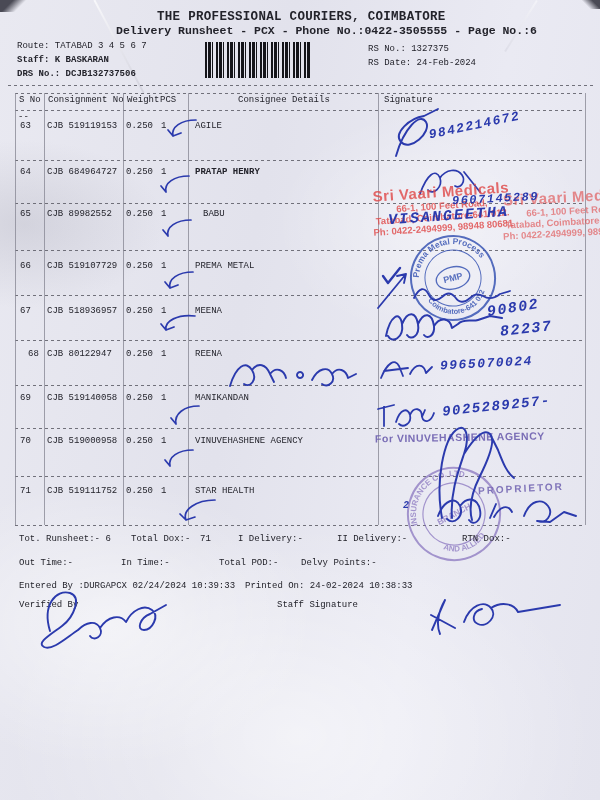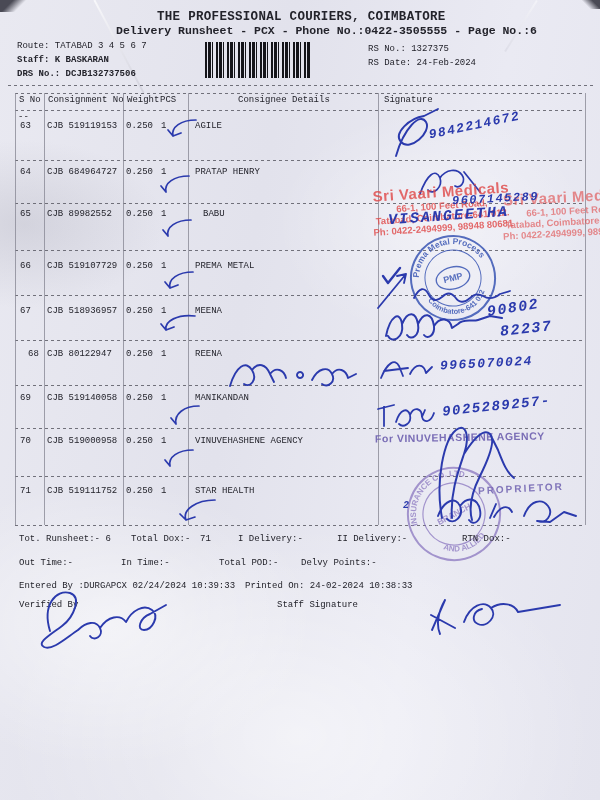--- a/index.html
+++ b/index.html
@@ -93,21 +93,21 @@
         <div class="cell" style="left: 47px; top: 121px;">CJB 519119153</div>
         <div class="cell" style="left: 126px; top: 121px;">0.250</div>
         <div class="cell" style="left: 161px; top: 121px;">1</div>
         <div class="cell" style="left: 195px; top: 121px; text-align: center;">AGILE</div>
       </div>
       <div>
         <div class="cell" style="left: 20px; top: 167px;">64</div>
         <div class="cell" style="left: 47px; top: 167px;">CJB 684964727</div>
         <div class="cell" style="left: 126px; top: 167px;">0.250</div>
         <div class="cell" style="left: 161px; top: 167px;">1</div>
-        <div class="cell" style="left: 195px; top: 167px;">PRATAP HENRY</div>
+        <div class="cell" style="left: 195px; top: 167px; font-weight: bold;">PRATAP HENRY</div>
       </div>
       <div>
         <div class="cell" style="left: 20px; top: 209px;">65</div>
         <div class="cell" style="left: 47px; top: 209px;">CJB 89982552</div>
         <div class="cell" style="left: 126px; top: 209px;">0.250</div>
         <div class="cell" style="left: 161px; top: 209px;">1</div>
         <div class="cell" style="left: 203px; top: 209px;">BABU</div>
       </div>
       <div>
         <div class="cell" style="left: 20px; top: 261px;">66</div>

